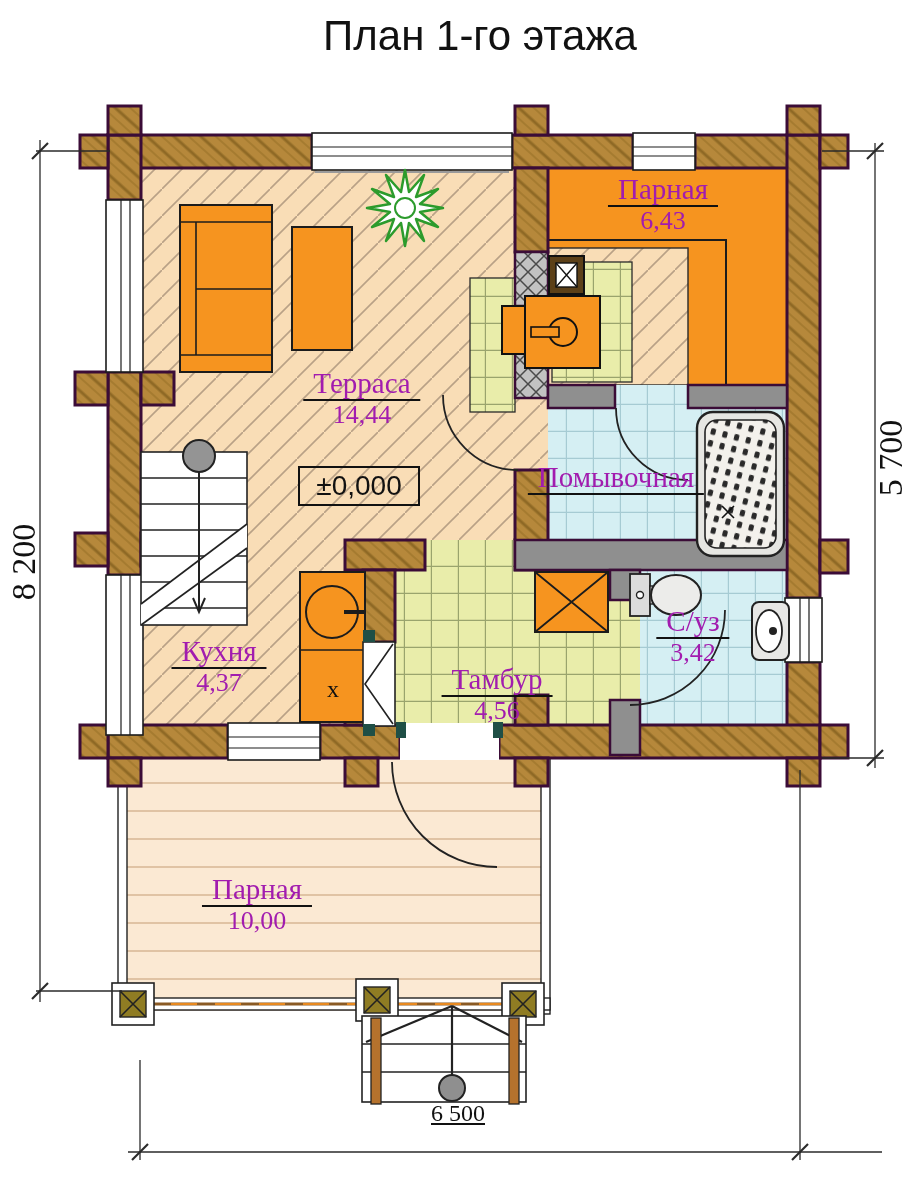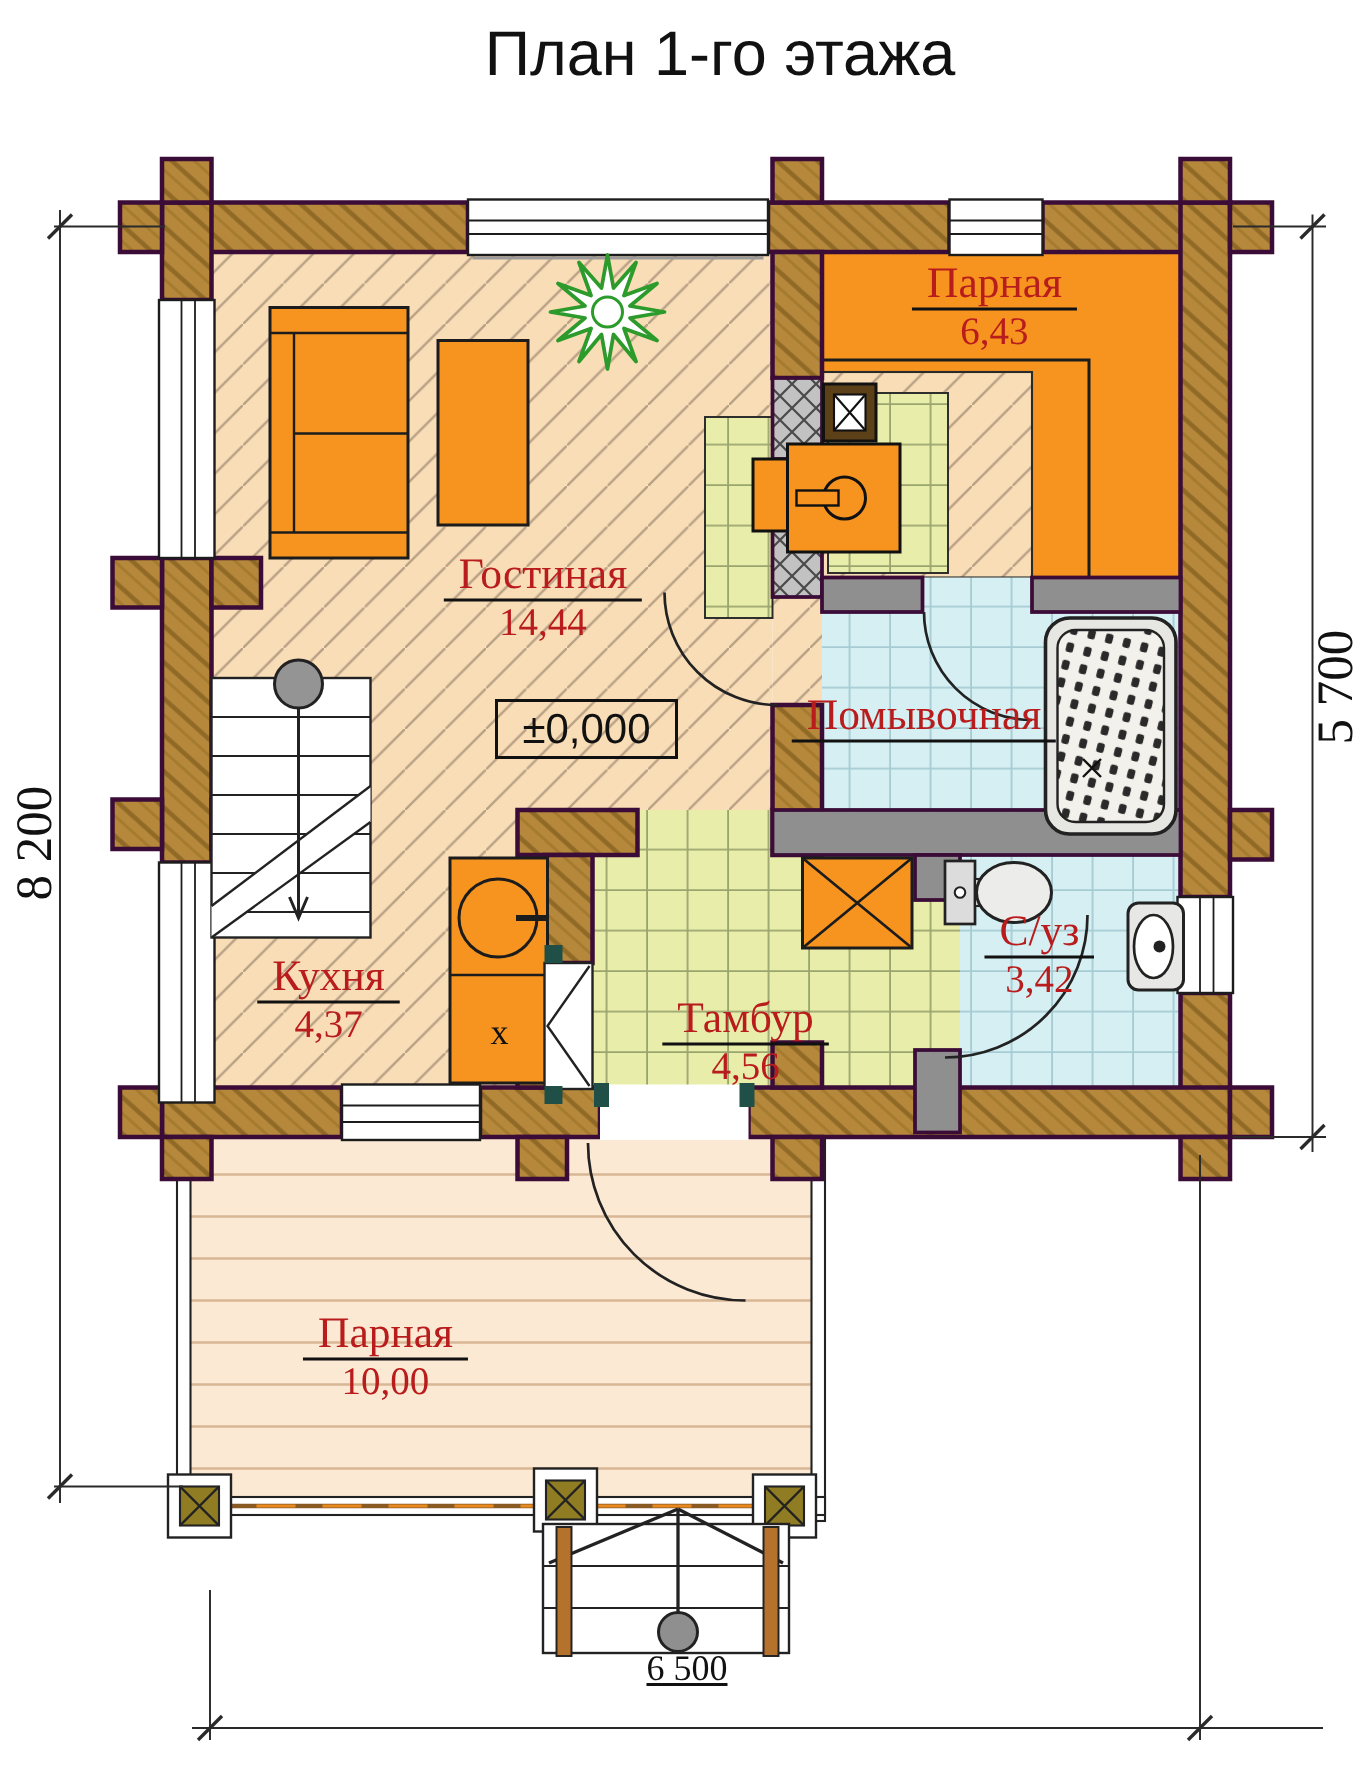--- a/index.html
+++ b/index.html
@@ -1,26 +1,26 @@
 <!DOCTYPE html>
 <html><head>
 <meta charset="utf-8">
 <style>
   html,body{margin:0;padding:0;background:#fff;}
   .stage{position:relative;width:910px;height:1178px;background:#fff;overflow:hidden;
          font-family:"Liberation Serif",serif;}
   .stage svg{position:absolute;left:0;top:0;}
   .title{position:absolute;left:50px;top:12px;width:860px;text-align:center;
          font-family:"Liberation Sans",sans-serif;font-size:42px;color:#111;}
-  .rlabel{position:absolute;transform:translateX(-50%);text-align:center;color:#b91c1c;line-height:1.08;}
+  .rlabel{position:absolute;transform:translateX(-50%);text-align:center;color:#a21caf;line-height:1.08;}
   .rlabel .nm{display:inline-block;font-size:29px;border-bottom:2.5px solid #111;padding:0 10px 0 10px;}
   .rlabel .ar{display:block;font-size:26px;}
   .elev{position:absolute;left:298px;top:466px;width:118px;height:36px;border:2.5px solid #111;
         font-family:"Liberation Sans",sans-serif;font-size:28px;color:#111;text-align:center;
-        line-height:36px;background:rgba(255,255,255,0.0);margin-left:32px;}
+        line-height:36px;background:rgba(255,255,255,0.0);}
   .vdim{position:absolute;font-size:34px;color:#111;white-space:nowrap;
         transform:translate(-50%,-50%) rotate(-90deg);}
   .hdim{position:absolute;transform:translateX(-50%);font-size:24px;color:#111;white-space:nowrap;text-decoration:underline;}
   .xmark{position:absolute;transform:translateX(-50%);font-size:24px;color:#111;}
 </style>
 </head>
 <body>
 
 <div class="stage">
 
@@ -292,21 +292,21 @@
 </svg>
 
 <div class="title">План 1-го этажа</div>
 
 <div class="rlabel" style="left:663px;top:174px">
   <span class="nm">Парная</span>
   <span class="ar">6,43</span>
 </div>
 
 <div class="rlabel" style="left:362px;top:368px">
-  <span class="nm">Гостиная</span>
+  <span class="nm">Терраса</span>
   <span class="ar">14,44</span>
 </div>
 
 <div class="rlabel" style="left:616px;top:462px">
   <span class="nm">Помывочная</span>
 </div>
 
 <div class="rlabel" style="left:219px;top:636px">
   <span class="nm">Кухня</span>
   <span class="ar">4,37</span>

